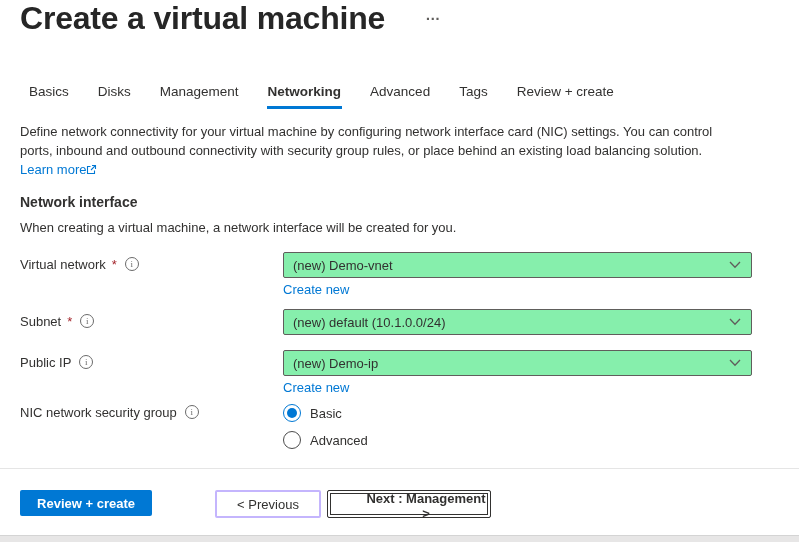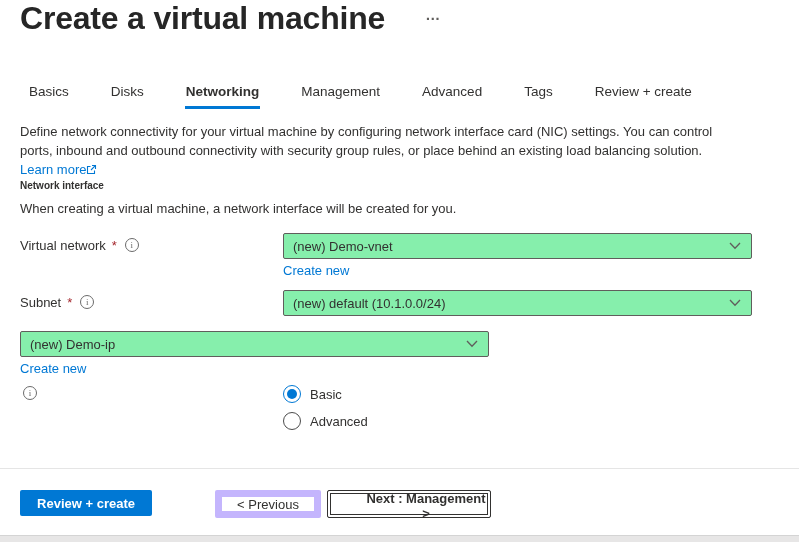--- a/index.html
+++ b/index.html
@@ -12,31 +12,31 @@
     color: #323130;
   }
   
   .header { padding: 2px 0 0 20px; display: flex; align-items: flex-start; }
   .page-title { font-size: 32px; font-weight: 700; color: #262626; line-height: 32px; letter-spacing: -0.2px; }
   .ellipsis-btn {
     background: none; border: none; color: #605e5c; font-size: 15px; font-weight: 700;
     margin-left: 40px; margin-top: 4px; cursor: pointer; letter-spacing: 1px;
   }
   
-  .tabbar { display: flex; gap: 40px; margin: 50px 0 0 28px; align-items: flex-end; }
+  .tabbar { display: flex; gap: 27px; margin: 50px 0 0 28px; align-items: flex-end; }
   .tab {
     background: none; border: none; font-family: inherit; font-size: 13.5px; color: #323130;
     padding: 0 1px 7px 1px; cursor: pointer; border-bottom: 3px solid transparent;
   }
   .tab.active { font-weight: 700; border-bottom-color: #0078d4; }
   
   .desc { margin: 13px 0 0 20px; max-width: 695px; font-size: 13px; line-height: 19px; color: #323130; }
   .learn-more { display: inline-flex; align-items: center; color: #0078d4; font-size: 13px; line-height: 19px; text-decoration: none; cursor: pointer; }
   
-  .section-heading { margin: 1px 0 0 20px; font-size: 10px; font-weight: 700; color: #323130; }
+  .section-heading { margin: 15px 0 0 20px; font-size: 14px; font-weight: 700; color: #323130; }
   .section-subtext { margin: 10px 12px 0 20px; font-size: 13px; color: #323130; }
   
   .form { margin: 17px 0 0 20px; width: 732px; }
   .form-row { display: flex; align-items: flex-start; }
   .form-label-cell { width: 263px; flex: 0 0 263px; padding-top: 5px; display: flex; align-items: flex-start; gap: 5px; font-size: 13px; color: #323130; }
   .required-marker { color: #a4262c; font-size: 13px; margin-left: 1px; }
   .info-icon {
     width: 14px; height: 14px; border: 1px solid #6b6b6b; border-radius: 50%;
     display: inline-flex; align-items: center; justify-content: center;
     color: #6b6b6b; flex: 0 0 14px; margin-left: 3px; cursor: pointer;
@@ -66,21 +66,21 @@
   .footer {
     position: absolute; left: 0; top: 468px; width: 799px; height: 67px;
     background: #ffffff; border-top: 1px solid #e5e5e5; z-index: 10;
   }
   .footer-inner { padding: 21px 0 0 20px; display: flex; align-items: flex-start; }
   .btn-primary {
     width: 132px; height: 26px; background: #0078d4; color: #ffffff; border: none; border-radius: 2px;
     font-family: inherit; font-size: 13px; font-weight: 700; cursor: pointer;
   }
   .btn-secondary {
-    height: 28px; background: #ffffff; color: #323130; border: 7px solid #c4b5fd; border-radius: 2px;
+    height: 28px; background: #ffffff; color: #323130; border: 2px solid #c4b5fd; border-radius: 2px;
     font-family: inherit; font-size: 13px; cursor: pointer;
   }
   .btn-previous { width: 106px; margin-left: 63px; }
   .btn-next {
     width: 164px; margin-left: 6px; font-weight: 700; border: 1px solid #323130;
     box-shadow: inset 0 0 0 2px #ffffff, inset 0 0 0 3px #323130;
     padding-left: 34px;
   }
   .bottom-strip {
     position: absolute; left: 0; top: 535px; width: 799px; height: 7px;
@@ -91,22 +91,22 @@
 <body>
 
 <div class="header">
   <h1 class="page-title">Create a virtual machine</h1>
   <button class="ellipsis-btn">…</button>
 </div>
 
 <div class="tabbar">
   <button class="tab">Basics</button>
   <button class="tab">Disks</button>
+  <button class="tab">Management</button>
   <button class="tab active">Networking</button>
-  <button class="tab">Management</button>
   <button class="tab">Advanced</button>
   <button class="tab">Tags</button>
   <button class="tab">Review + create</button>
 </div>
 
 <div class="desc">
   <span>Define network connectivity for your virtual machine by configuring network interface card (NIC) settings. You can control ports, inbound and outbound connectivity with security group rules, or place behind an existing load balancing solution.</span><br>
   <a class="learn-more">
     <span>Learn more</span>
     <svg width="11" height="11" viewBox="0 0 11 11" fill="none" stroke="#0078d4" stroke-width="1.1">
@@ -153,35 +153,40 @@
         <span class="chevron-icon">
           <svg width="12" height="8" viewBox="0 0 12 8" fill="none" stroke="#605e5c" stroke-width="1.3">
               <polyline points="1,1 6,6.3 11,1"></polyline>
             </svg>
         </span>
       </div>
     </div>
   </div>
 
   <div class="form-row row-publicip">
+    <div class="form-label-cell">
+      <span>Public IP</span>
+      <span class="info-icon"></span>
+    </div>
     <div class="form-control-cell">
       <div class="select-box">
         <span>(new) Demo-ip</span>
         <span class="chevron-icon">
           <svg width="12" height="8" viewBox="0 0 12 8" fill="none" stroke="#605e5c" stroke-width="1.3">
               <polyline points="1,1 6,6.3 11,1"></polyline>
             </svg>
         </span>
       </div>
       <a class="create-new-link">Create new</a>
     </div>
   </div>
 
   <div class="form-row">
     <div class="form-label-cell" style="padding-top:1px;">
+      <span>NIC network security group</span>
       <span class="info-icon"></span>
     </div>
     <div class="form-control-cell">
       <div class="radio-row checked">
         <span class="radio-circle"></span>
         <span class="radio-label">Basic</span>
       </div>
       <div class="radio-row">
         <span class="radio-circle"></span>
         <span class="radio-label">Advanced</span>

